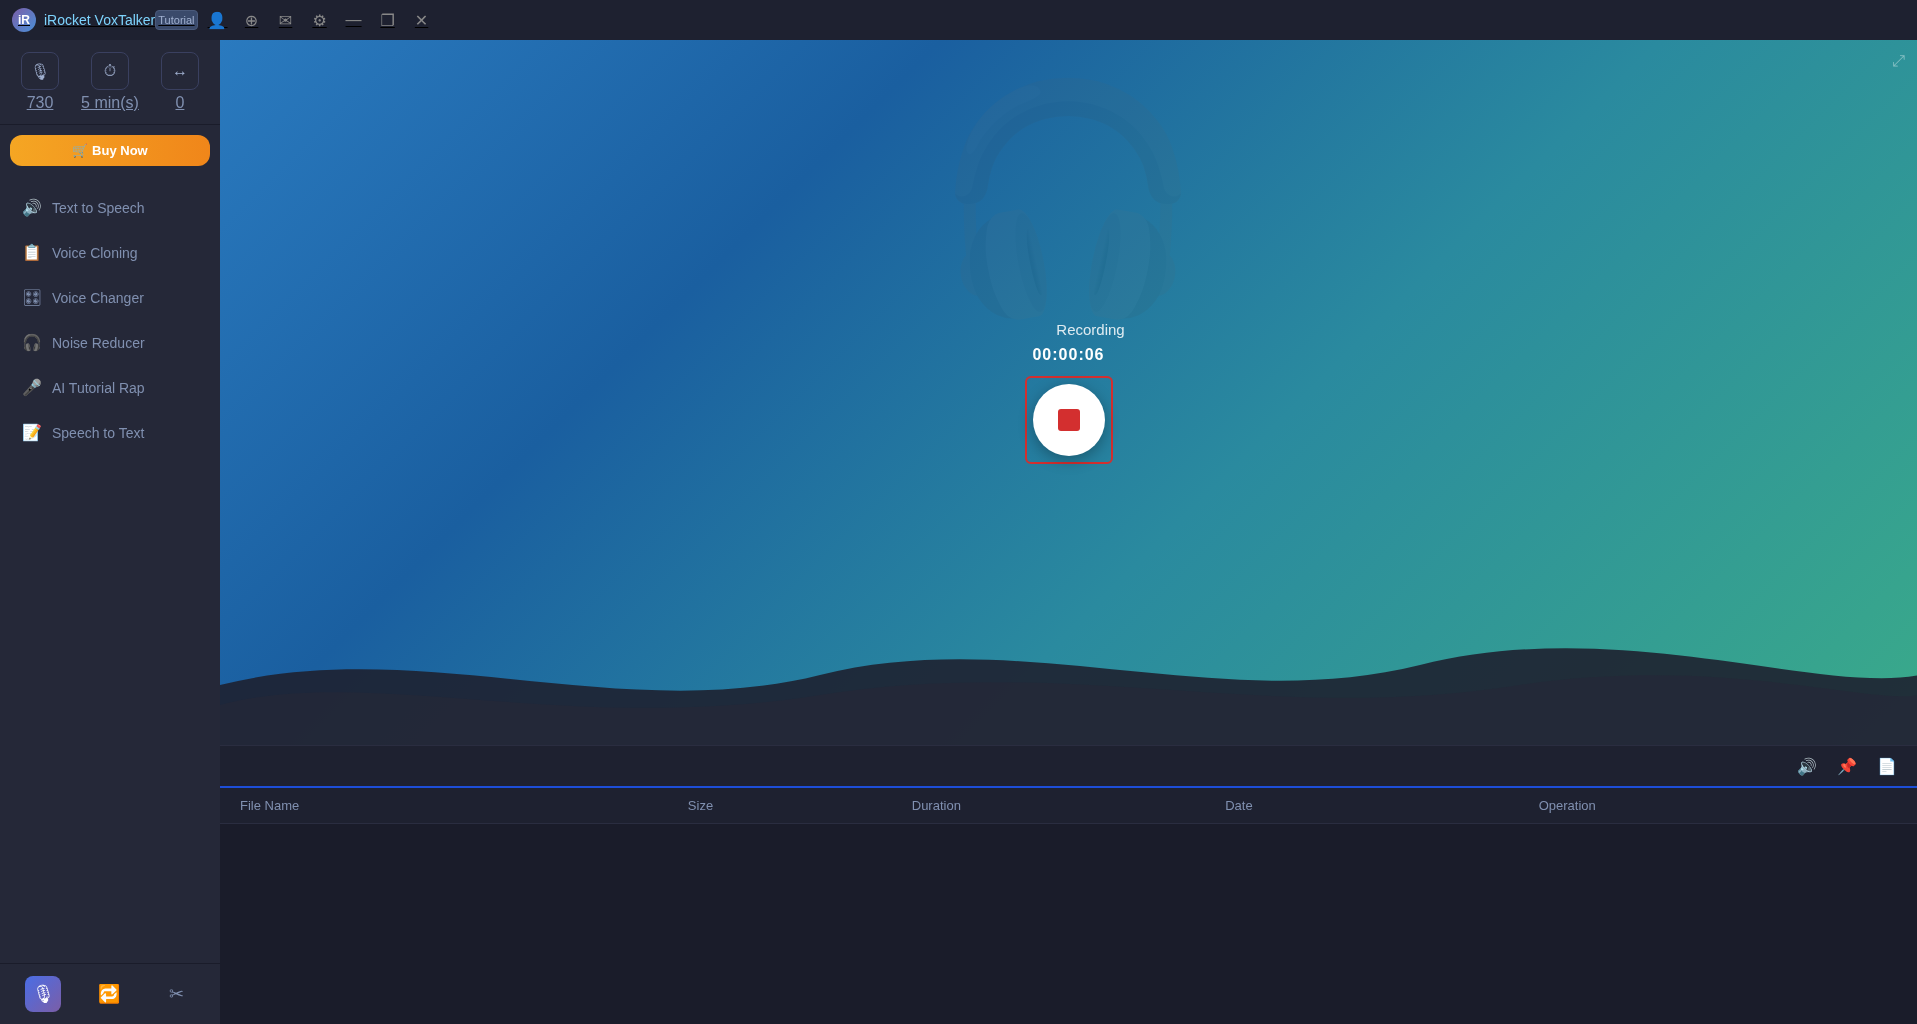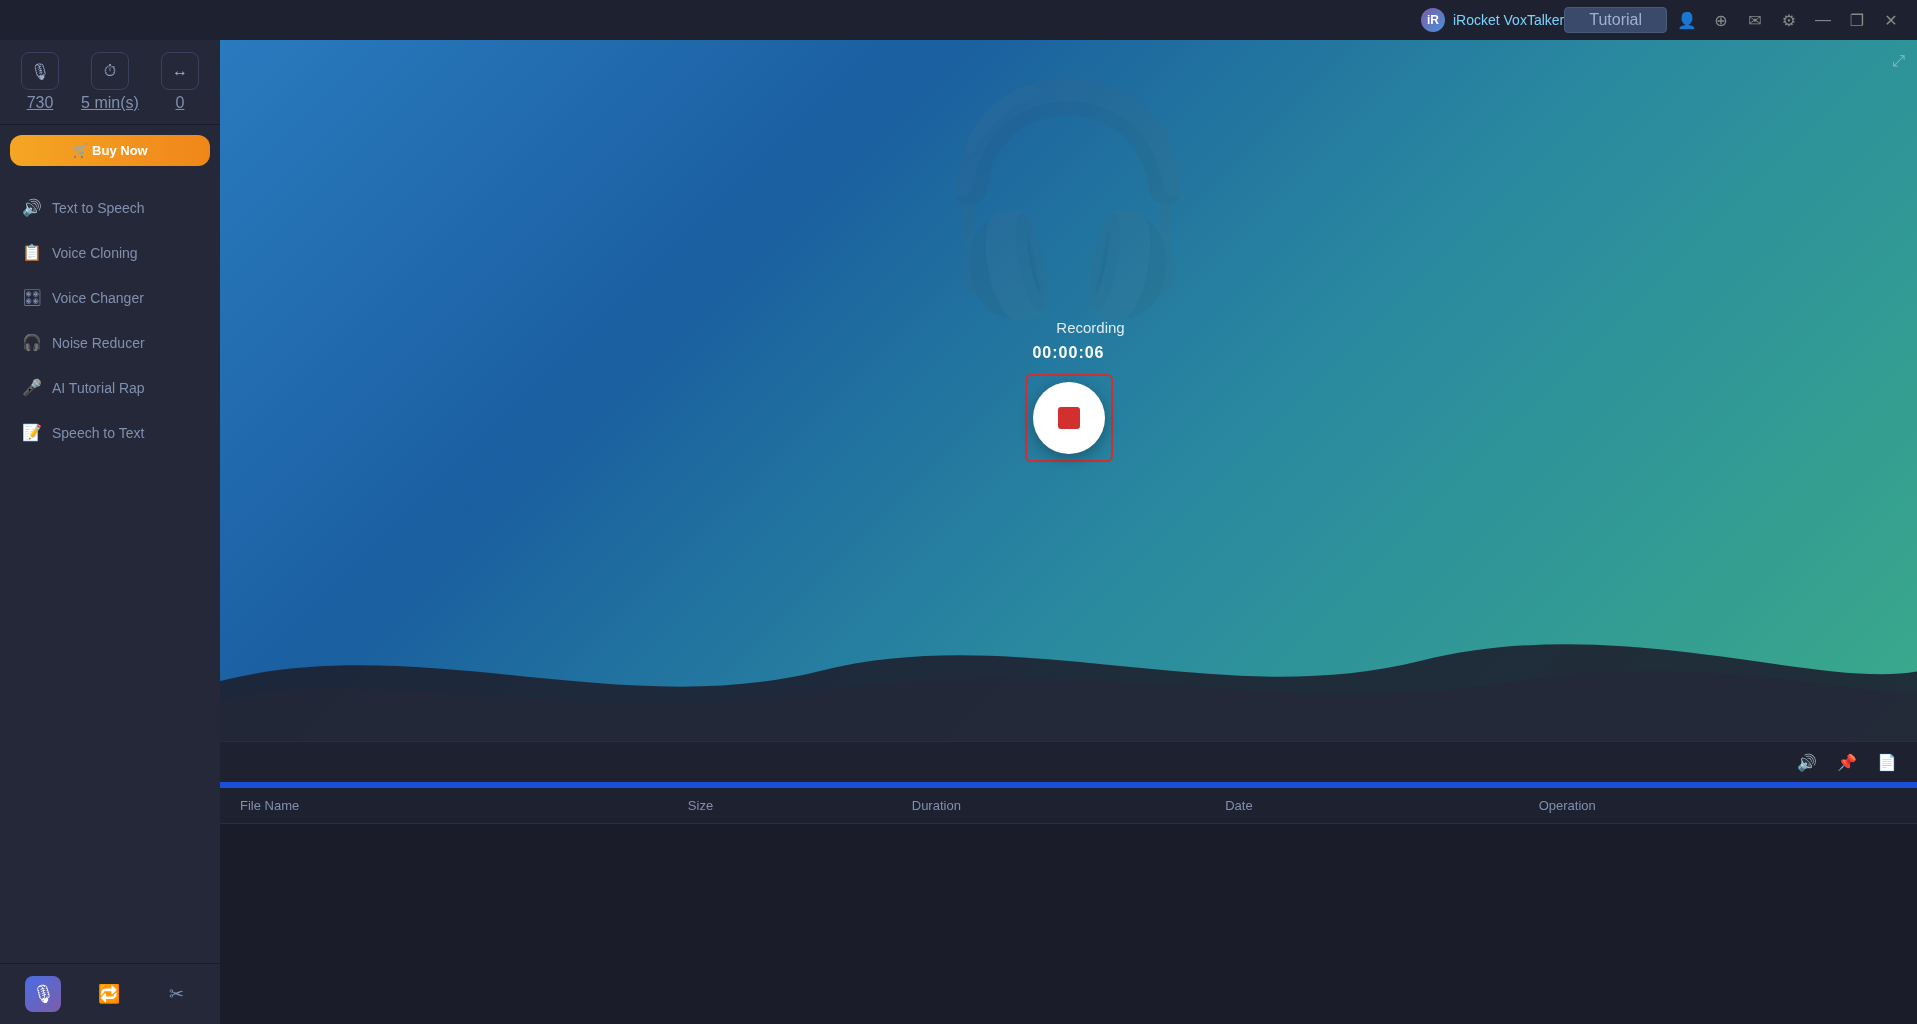--- a/index.html
+++ b/index.html
@@ -4,41 +4,42 @@
   <style>
     * { margin: 0; padding: 0; box-sizing: border-box; }
     body { width: 1917px; height: 1024px; background: #1e2130; font-family: 'Segoe UI', sans-serif; overflow: hidden; display: flex; flex-direction: column; }
 
     
     .titlebar {
       height: 40px;
       background: #1e2130;
       display: flex;
       align-items: center;
-      justify-content: flex-end;
+      justify-content: flex-start;
       padding: 0 12px;
       flex-shrink: 0;
+      text-decoration: underline;
     }
     .titlebar-left { display: flex; align-items: center; gap: 8px; }
     .app-icon {
       width: 24px; height: 24px;
       background: linear-gradient(135deg, #7b5ea7, #4a90d9);
       border-radius: 50%;
       display: flex; align-items: center; justify-content: center;
       font-size: 12px; color: white; font-weight: bold;
     }
     .app-title { color: #7dd3fc; font-size: 14px; }
     .titlebar-right { display: flex; align-items: center; gap: 6px; }
     .tutorial-btn {
       background: #3a4a6b;
       color: #a0b0d0;
       border: 1px solid #4a5a7b;
       border-radius: 4px;
-      padding: 3px 24px;
-      font-size: 16px;
+      padding: 3px 2px;
+      font-size: 11px;
       cursor: pointer;
     }
     .titlebar-icon {
       width: 28px; height: 28px;
       color: #888;
       display: flex; align-items: center; justify-content: center;
       font-size: 16px;
       cursor: pointer;
       border-radius: 3px;
     }
@@ -246,21 +247,21 @@
 
     
     .table-area {
       background: #1e2130;
       flex-shrink: 0;
     }
     .table-header {
       display: grid;
       grid-template-columns: 1fr 0.5fr 0.7fr 0.7fr 0.8fr;
       padding: 10px 20px;
-      border-top: 6px solid #1d4ed8;
+      border-top: 2px solid #1d4ed8;
       border-bottom: 1px solid #2a2d40;
     }
     .th {
       color: #8090b0;
       font-size: 13px;
       font-weight: 500;
     }
     .table-body {
       min-height: 200px;
       background: #1a1c2a;

